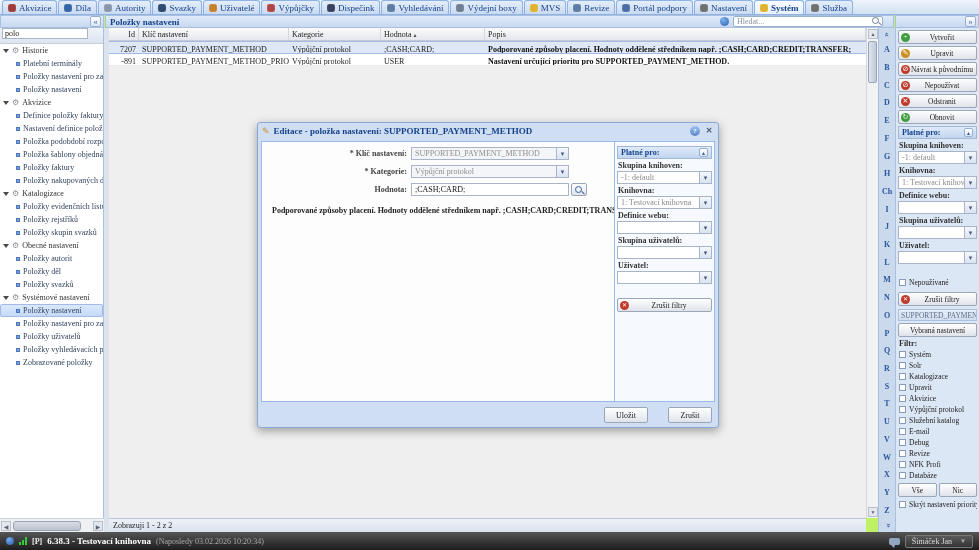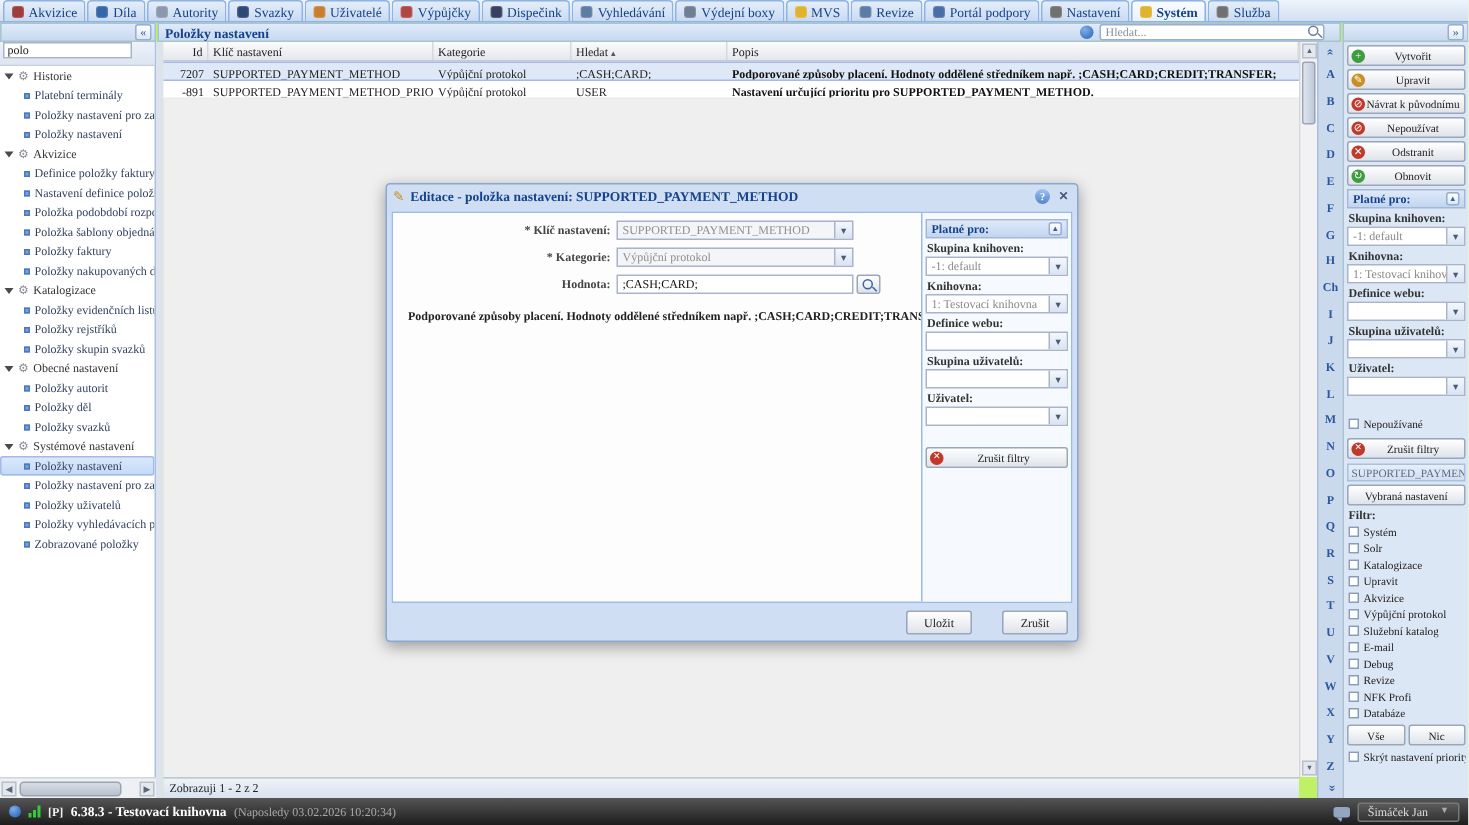--- a/index.html
+++ b/index.html
@@ -472,21 +472,21 @@
   </div>
 
   <div id="splitter"></div>
 
   <div id="main">
     <div class="ghead">
       <div class="ghc c-id">Id</div>
       <div class="ghc c-key">Klíč nastavení</div>
       <div class="ghc c-cat">Kategorie</div>
       <div class="ghc c-val">
-        <span>Hledat</span>
+        <span>Hodnota</span>
         <span style="font-size:6px;color:#555">▴</span>
       </div>
       <div class="ghc c-desc">Popis</div>
     </div>
     <div id="grid-rows">
 
         <div class="grow selected">
           <div class="c-id">7207</div>
           <div class="c-key">SUPPORTED_PAYMENT_METHOD</div>
           <div class="c-cat">Výpůjční protokol</div>

